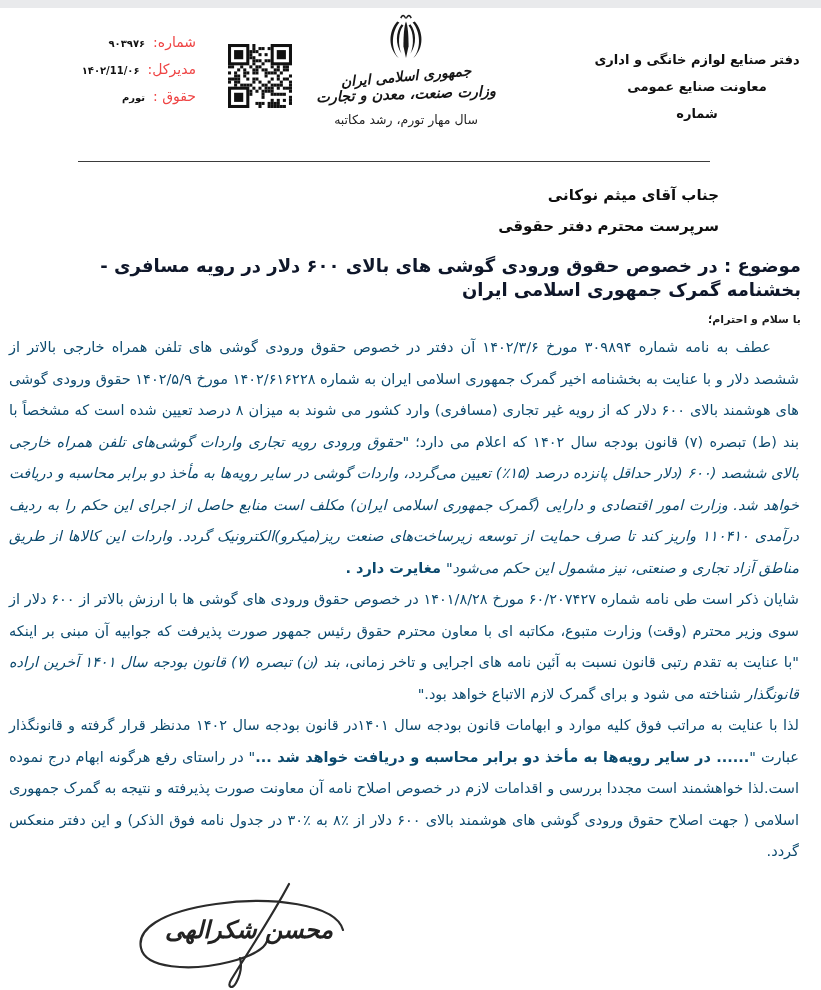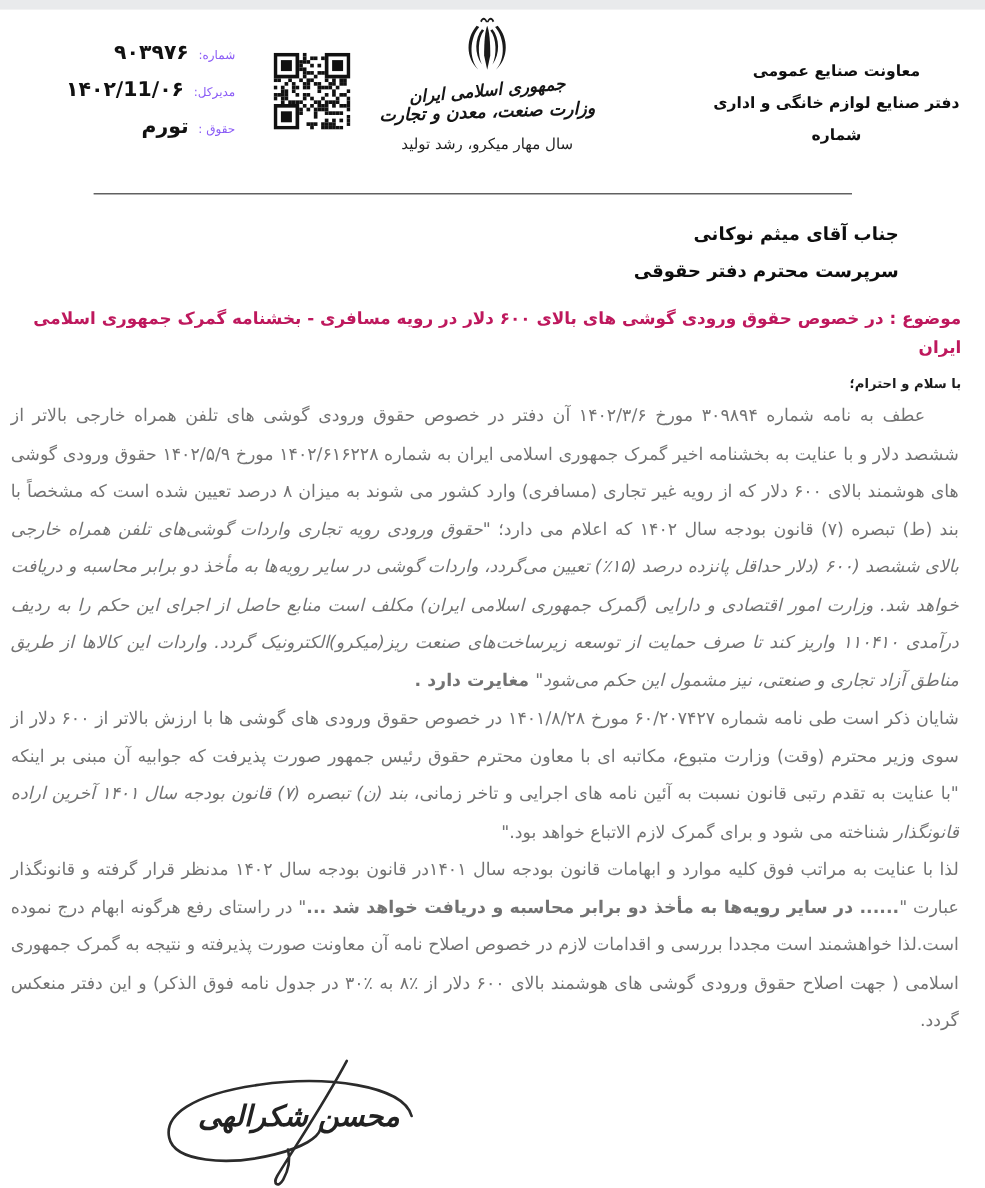--- a/index.html
+++ b/index.html
@@ -8,38 +8,38 @@
   .page {
     position:relative; width:821px; height:990px; margin:0 auto;
     background:#ffffff; overflow:hidden;
     border-top:8px solid #e9eaec;
     color:#1c1c1c;
   }
   
   .letterhead { position:relative; height:160px; }
   .meta { position:absolute; left:36px; top:26px; width:160px; direction:rtl; }
   .meta-row { display:flex; align-items:baseline; justify-content:flex-start; margin-bottom:11px; }
-  .meta-label { font-size:10px; color:#8b5cf6; margin-left:8px; white-space:nowrap; }
-  .meta-value { font-size:17px; font-weight:bold; color:#111; white-space:nowrap; }
+  .meta-label { font-size:14px; color:#ef4444; margin-left:8px; white-space:nowrap; }
+  .meta-value { font-size:10px; font-weight:bold; color:#111; white-space:nowrap; }
   .qr { position:absolute; left:228px; top:36px; width:64px; height:64px; }
   .center-block { position:absolute; left:300px; top:4px; width:212px; text-align:center; direction:rtl; }
   .emblem { display:block; margin:0 auto 2px auto; }
   .callig { font-size:14px; font-weight:bold; font-style:italic; color:#151515; white-space:nowrap; }
   .callig1 { transform:rotate(-5deg); }
   .callig2 { transform:rotate(-2deg); margin-top:2px; font-size:14.5px; }
   .slogan { font-size:12.5px; color:#222; margin-top:10px; }
   .right-block { position:absolute; right:14px; top:38px; width:220px; text-align:center; direction:rtl;
                  font-size:13px; font-weight:bold; line-height:27px; color:#101010; }
   .rule { position:absolute; top:153px; left:78px; width:632px; border-top:1.5px solid #3b3b3b; }
   
   .content { direction:rtl; }
-  .recipient { padding:12px 72px 0 0; font-weight:bold; font-size:15px; line-height:31px; color:#0e0e0e; }
-  .subject { margin:12px 20px 0 20px; font-weight:bold; font-size:14px; line-height:24px; color:#be185d;text-align:right; }
+  .recipient { padding:12px 102px 0 0; font-weight:bold; font-size:15px; line-height:31px; color:#0e0e0e; }
+  .subject { margin:12px 20px 0 20px; font-weight:bold; font-size:18px; line-height:24px; color:#0f172a;text-align:right; }
   .salutation { margin:11px 20px 0 0; font-weight:bold; font-size:11px; }
-  .body-text { margin:6px 22px 0 9px; font-size:14.5px; line-height:31.5px; text-align:justify; color:#737373; }
+  .body-text { margin:6px 22px 0 9px; font-size:14.5px; line-height:31.5px; text-align:justify; color:#0c4a6e; }
   .body-text p.indent { text-indent:28px; }
   .it { font-style:italic; }
   .b  { font-weight:bold; }
   .bi { font-weight:bold; }
   
   .sig-block { width:260px; margin:10px 450px 0 0; direction:ltr; }
 </style>
 </head>
 <body>
 
@@ -212,26 +212,26 @@
           <path d="M22,7 C24,1.5 28,1.5 30,7 C32,1.5 36,1.5 38,7 L36,8 C35,4.5 33,4.5 31.5,8 L28.5,8 C27,4.5 25,4.5 24,8 Z"></path>
           <path d="M30,12 C32.5,18 33.5,30 33.5,46 L30,62 L26.5,46 C26.5,30 27.5,18 30,12 Z"></path>
           <path d="M24,16 C16,26 15,44 24,56 C19,46 19,26 26.5,17.5 Z"></path>
           <path d="M36,16 C44,26 45,44 36,56 C41,46 41,26 33.5,17.5 Z"></path>
           <path d="M18,12 C6,26 5,48 20,62 C9,50 10,26 21,13.5 Z"></path>
           <path d="M42,12 C54,26 55,48 40,62 C51,50 50,26 39,13.5 Z"></path>
         </g>
       </svg>
       <div class="callig callig1">جمهوری اسلامی ایران</div>
       <div class="callig callig2">وزارت صنعت، معدن و تجارت</div>
-      <div class="slogan">سال مهار میکرو، رشد تولید</div>
+      <div class="slogan">سال مهار تورم، رشد مکاتبه</div>
     </div>
 
     <div class="right-block">
+      <div>دفتر صنایع لوازم خانگی و اداری</div>
       <div>معاونت صنایع عمومی</div>
-      <div>دفتر صنایع لوازم خانگی و اداری</div>
       <div>شماره</div>
     </div>
 
     <div class="rule"></div>
   </div>
 
   <div class="content">
 
     <div class="recipient">
       <div>جناب آقای میثم نوکانی</div>

